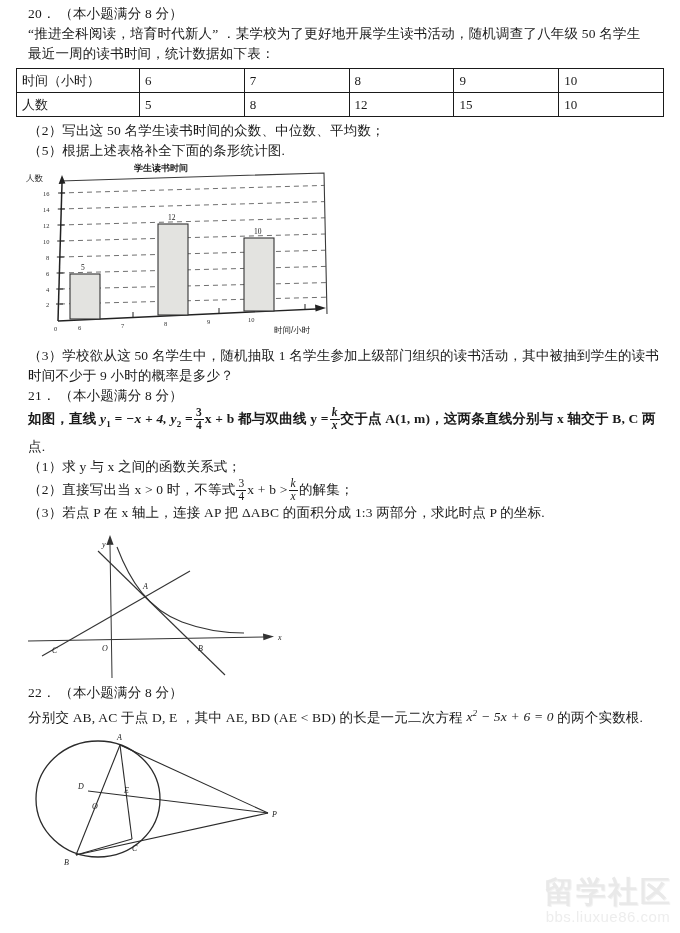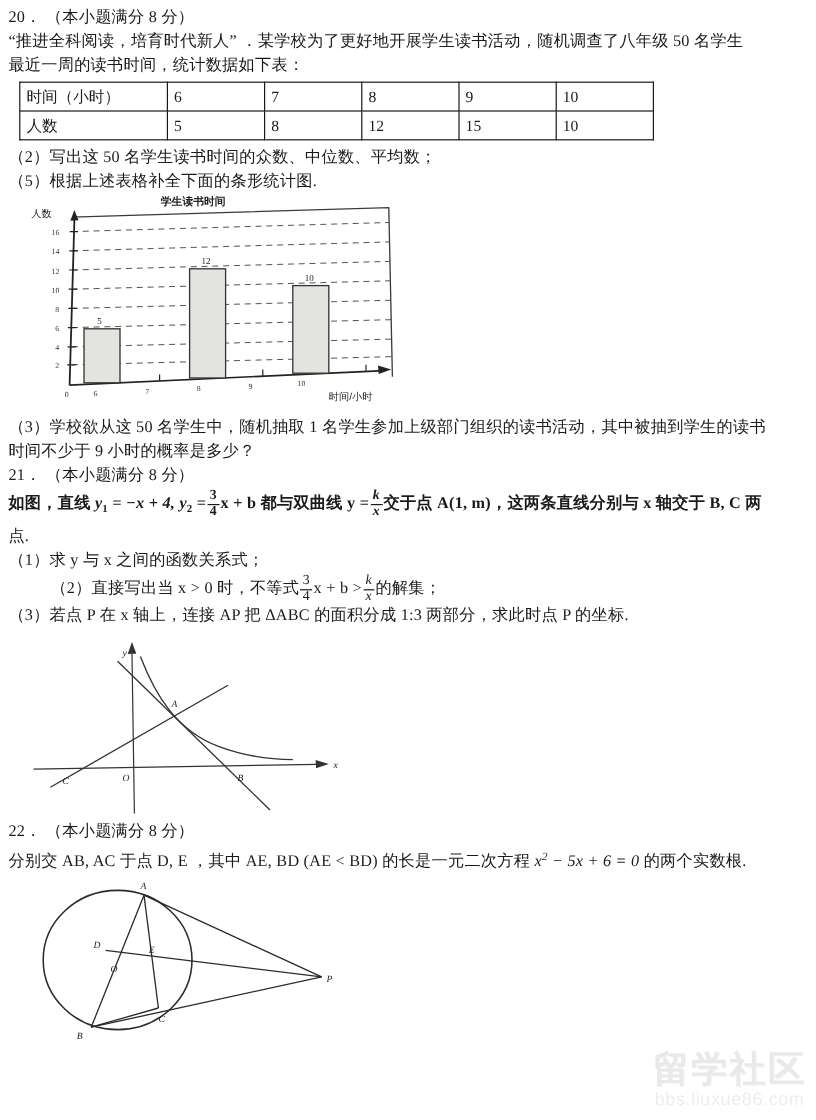--- a/index.html
+++ b/index.html
@@ -23,42 +23,42 @@
     padding: 0;
   }
 
   
   .line {
     font-size: 13.5px;
     line-height: 20px;
     letter-spacing: 0.2px;
     white-space: nowrap;
   }
-  .blk { padding-left: 7px; }
+  .blk { padding-left: 28px; }
 
   .mi { font-style: italic; font-family: "Liberation Serif", serif; }
 
   
   .frac {
     display: inline-block;
     vertical-align: -0.52em;
     text-align: center;
     font-size: 11.5px;
     line-height: 1.02;
     margin: 0 1px;
   }
   .frac .t { display: block; padding: 0 2px; }
   .frac .b { display: block; border-top: 1px solid #1a1a1a; padding: 0 2px; }
   sup.exp { font-size: 0.68em; vertical-align: super; }
 
   
   .stat-table {
     border-collapse: collapse;
     margin-left: 16px;
-    width: 529px;
+    width: 648px;
     table-layout: fixed;
   }
   .stat-table td {
     border: 1px solid #1a1a1a;
     height: 21px;
     font-size: 13px;
     padding: 1px 5px;
     vertical-align: middle;
   }
   .stat-table td.hd { width: 112px; }
@@ -281,21 +281,21 @@
 
   <div class="line blk" style="line-height:26px;font-weight:bold;">
     <span>如图，直线</span>
     <span class="mi">y</span><sub style="font-size:9px;">1</sub><span class="mi"> = −x + 4,</span>
     <span class="mi">y</span><sub style="font-size:9px;">2</sub><span> =</span><span class="frac"><span class="t">3</span><span class="b">4</span></span><span>x + b 都与双曲线 y =</span><span class="frac"><span class="t mi">k</span><span class="b mi">x</span></span><span>交于点 A(1, m)，这两条直线分别与 x 轴交于 B, C 两</span>
   </div>
   <div class="line blk">点.</div>
 
   <div class="line blk">（1）求 y 与 x 之间的函数关系式；</div>
 
-  <div class="line blk" style="line-height:26px;margin-left:35px;">
+  <div class="line blk" style="line-height:26px;">
     <span>（2）直接写出当 x &gt; 0 时，不等式</span><span class="frac"><span class="t">3</span><span class="b">4</span></span><span>x + b &gt;</span><span class="frac"><span class="t mi">k</span><span class="b mi">x</span></span><span>的解集；</span>
   </div>
 
   <div class="line blk">（3）若点 P 在 x 轴上，连接 AP 把 ΔABC 的面积分成 1:3 两部分，求此时点 P 的坐标.</div>
 
   <div class="figure-line">
     <svg width="280" height="160" viewBox="0 0 280 160">
 
       <g>
         <line x1="8" y1="118" x2="244" y2="114" stroke="#333" stroke-width="1"></line>

